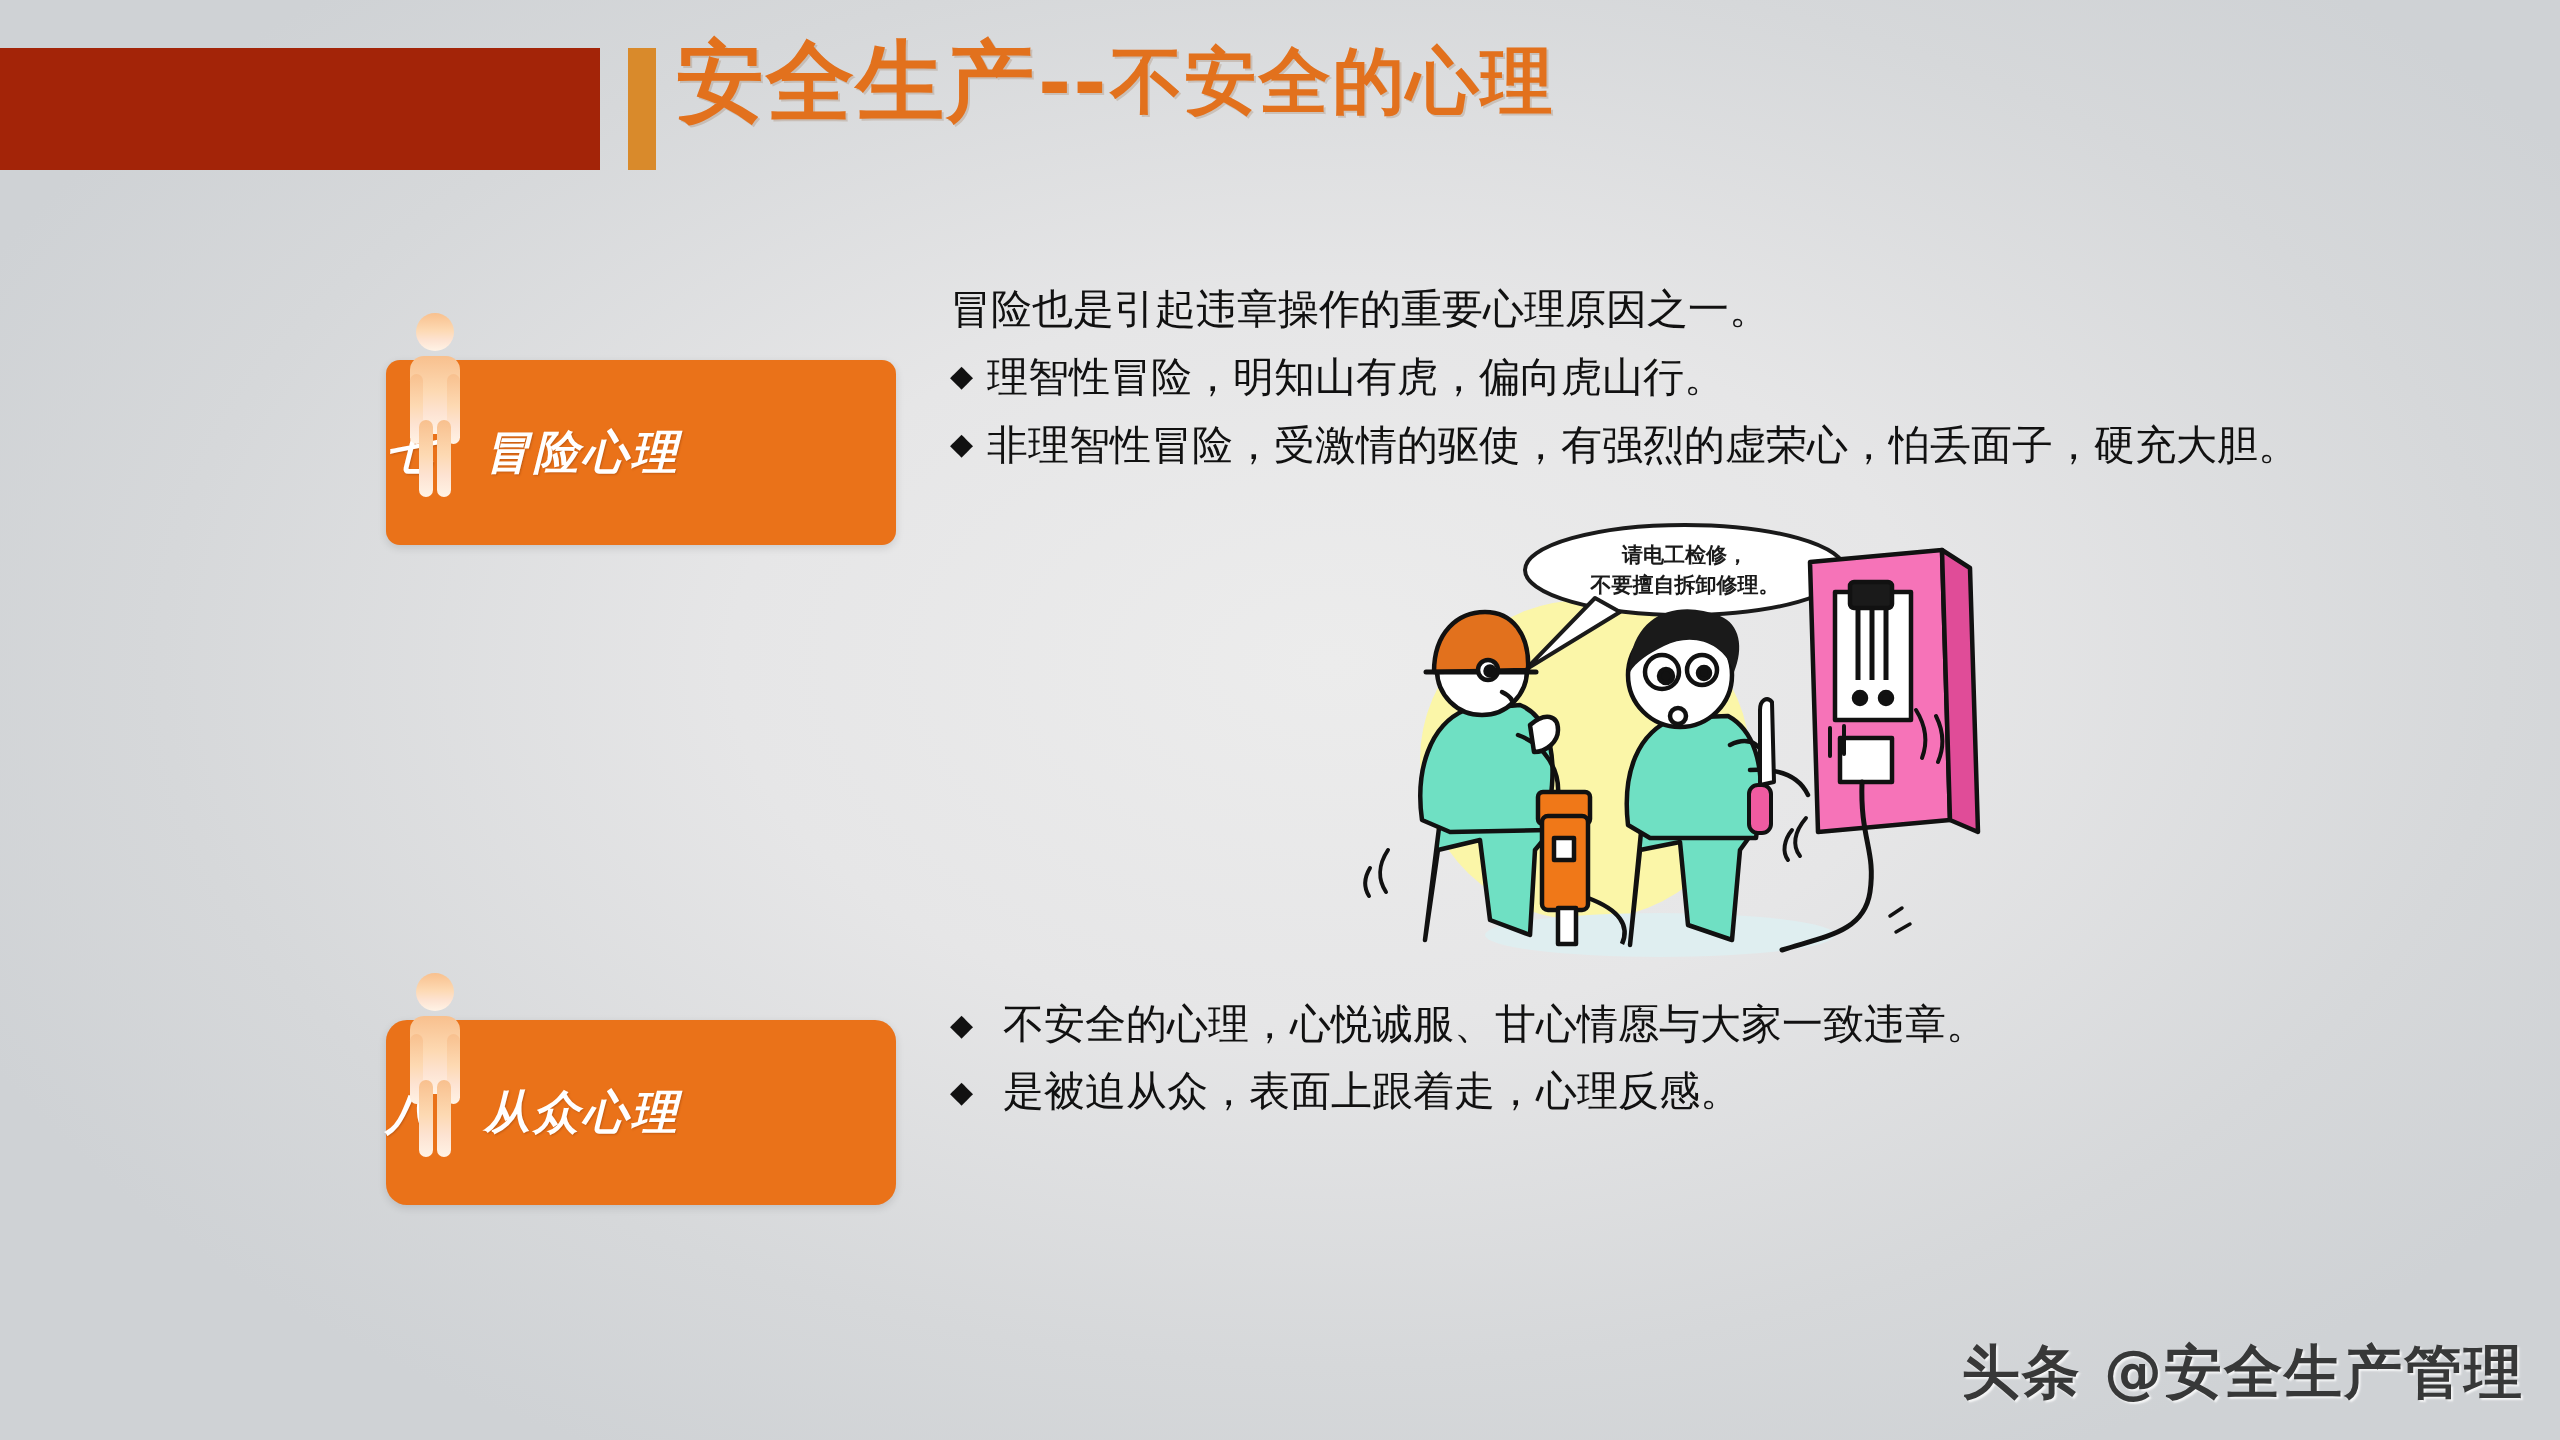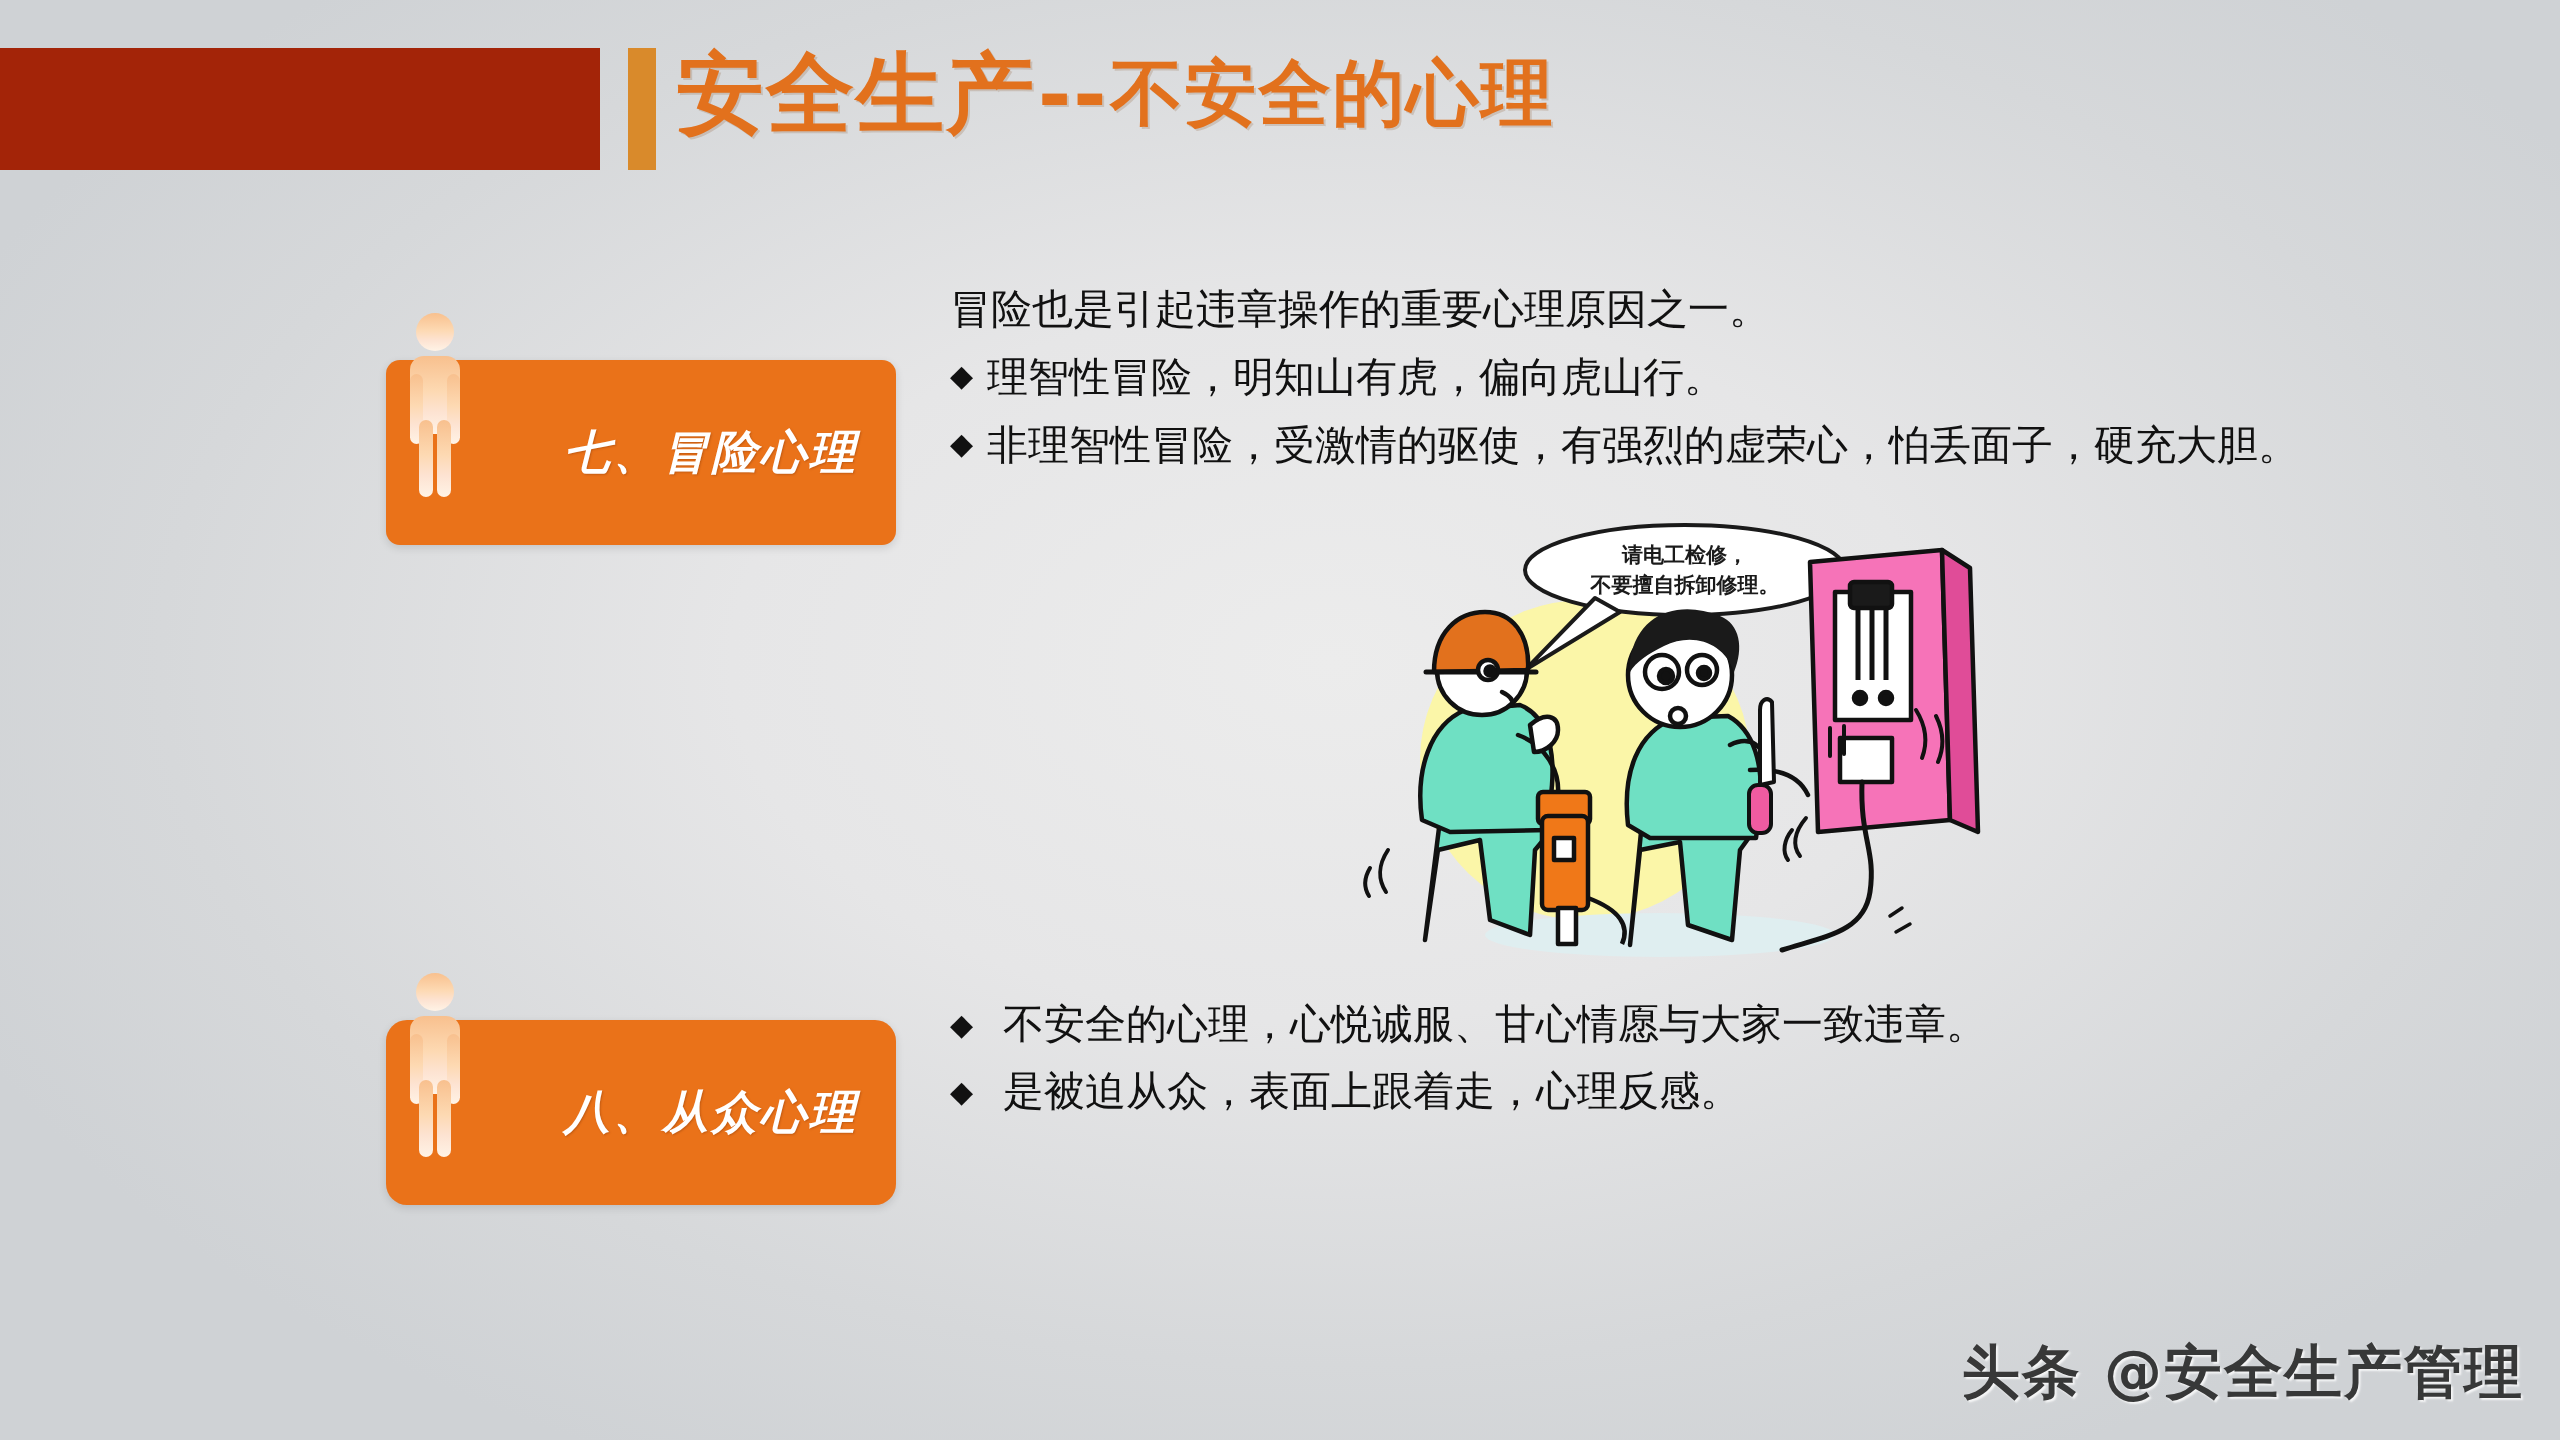--- a/index.html
+++ b/index.html
@@ -31,21 +31,21 @@
     position: absolute;
     left: 628px;
     top: 48px;
     width: 28px;
     height: 122px;
     background: #d98a2b;
   }
   .title {
     position: absolute;
     left: 676px;
-    top: 36px;
+    top: 24px;
     height: 116px;
     display: flex;
     align-items: center;
     white-space: nowrap;
     font-family: "DejaVu Sans", "Liberation Sans", sans-serif;
     font-weight: 700;
     font-size: 84px;
     letter-spacing: 2px;
     color: #e2711d;
     text-shadow: 2px 2px 0 rgba(120,60,10,0.18);
@@ -54,21 +54,21 @@
   .title .t-dash { font-size: 80px; padding: 0 2px; }
   .title .t-sub { font-size: 72px; }
 
   
   .badge {
     position: absolute;
     border-radius: 14px;
     background: #ea7219;
     display: flex;
     align-items: center;
-    justify-content: flex-end;
+    justify-content: flex-start;
     box-shadow: 0 3px 8px rgba(0,0,0,0.12);
   }
   .badge-label {
     color: #ffffff;
     font-family: "DejaVu Serif", "Liberation Serif", serif;
     font-weight: 700;
     font-style: italic;
     font-size: 46px;
     letter-spacing: 3px;
     padding-right: 38px;

